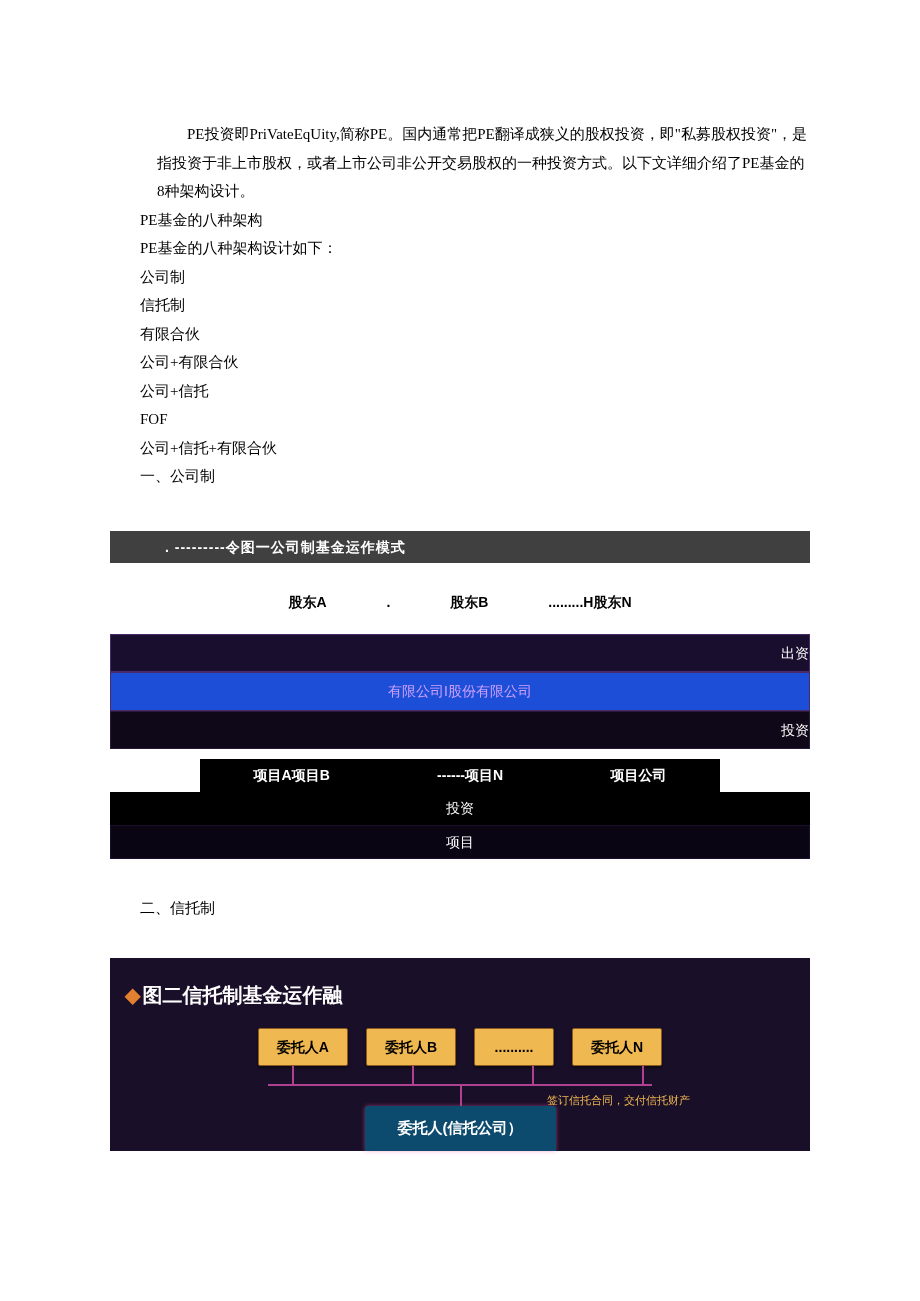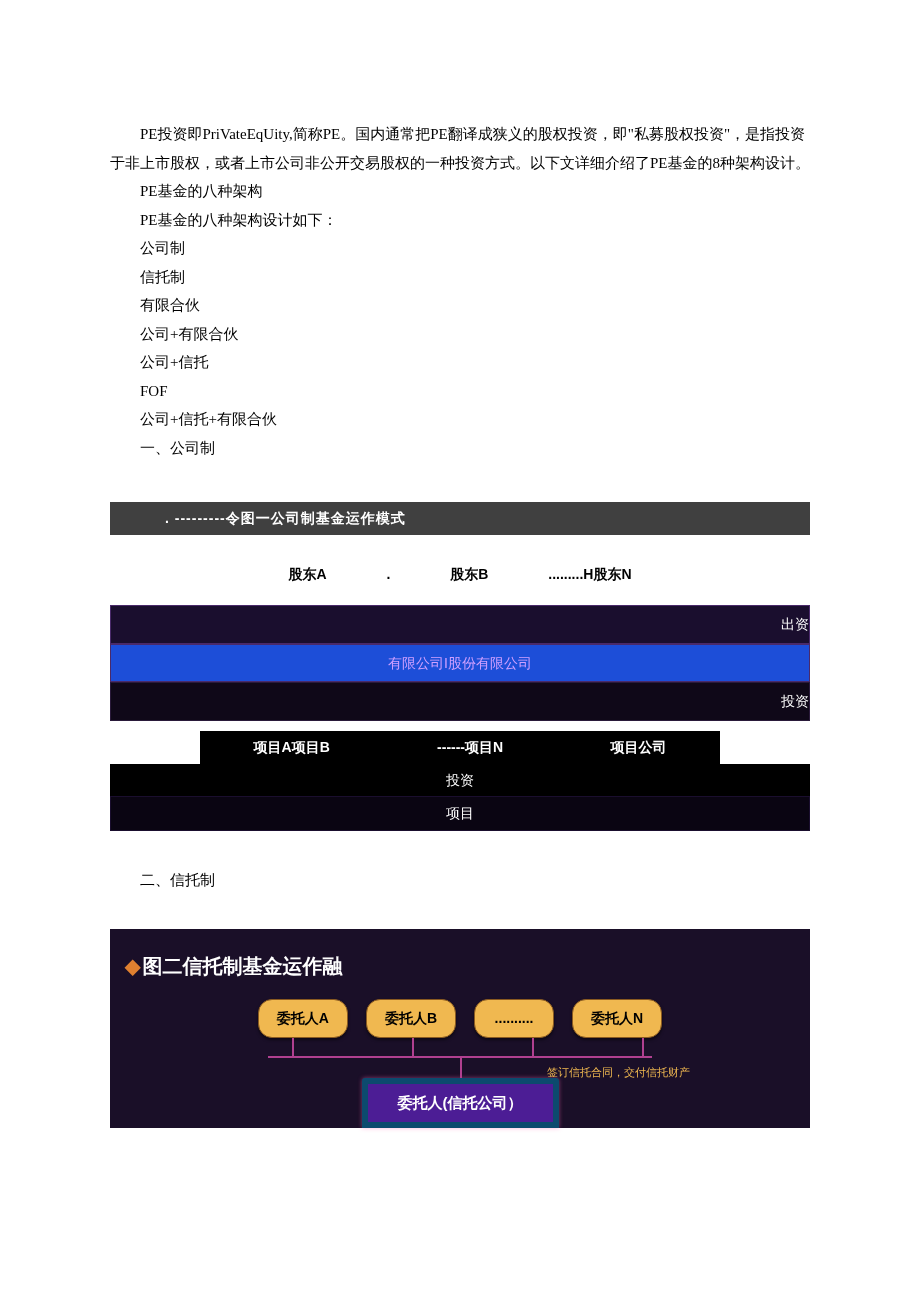--- a/index.html
+++ b/index.html
@@ -9,20 +9,21 @@
     font-family: "SimSun", "宋体", serif;
     font-size: 15px;
     line-height: 1.9;
     color: #000;
   }
   .page {
     padding: 120px 110px 60px 110px;
   }
   .para {
     text-indent: 2em;
+    margin-left: 47px;
   }
   .list-line {
     text-indent: 2em;
   }
 
   
   .diagram1 {
     margin-top: 40px;
     width: 100%;
     font-family: Arial, "Microsoft YaHei", sans-serif;
@@ -100,21 +101,21 @@
     gap: 18px;
     padding: 0 30px;
   }
   .d2-trustor {
     background: #f0b850;
     color: #000000;
     font-weight: bold;
     font-size: 14px;
     padding: 5px 18px;
     border: 1px solid #8a5a20;
-    border-radius: 14px;
+    border-radius: 2px;
     box-shadow: 0 2px 3px rgba(0,0,0,0.5);
     min-width: 80px;
     text-align: center;
   }
   .d2-connector {
     position: relative;
     height: 40px;
     margin: 0 110px;
   }
   .d2-horiz {
@@ -150,26 +151,26 @@
     top: 24px;
     color: #f0b850;
     font-size: 11px;
   }
   .d2-trustee-wrap {
     text-align: center;
     padding-bottom: 0;
   }
   .d2-trustee {
     display: inline-block;
-    background: #4c1d95;
+    background: #0c4a6e;
     color: #ffffff;
     font-weight: bold;
     font-size: 15px;
     padding: 5px 30px;
-    border: 6px solid #0c4a6e;
+    border: 3px solid #0c4a6e;
     border-radius: 3px 3px 0 0;
     box-shadow: 0 0 4px rgba(255,100,180,0.5);
   }
 </style>
 </head>
 <body>
 
 <div class="page">
 
   <p class="para">PE投资即PriVateEqUity,简称PE。国内通常把PE翻译成狭义的股权投资，即"私募股权投资"，是指投资于非上市股权，或者上市公司非公开交易股权的一种投资方式。以下文详细介绍了PE基金的8种架构设计。</p>

